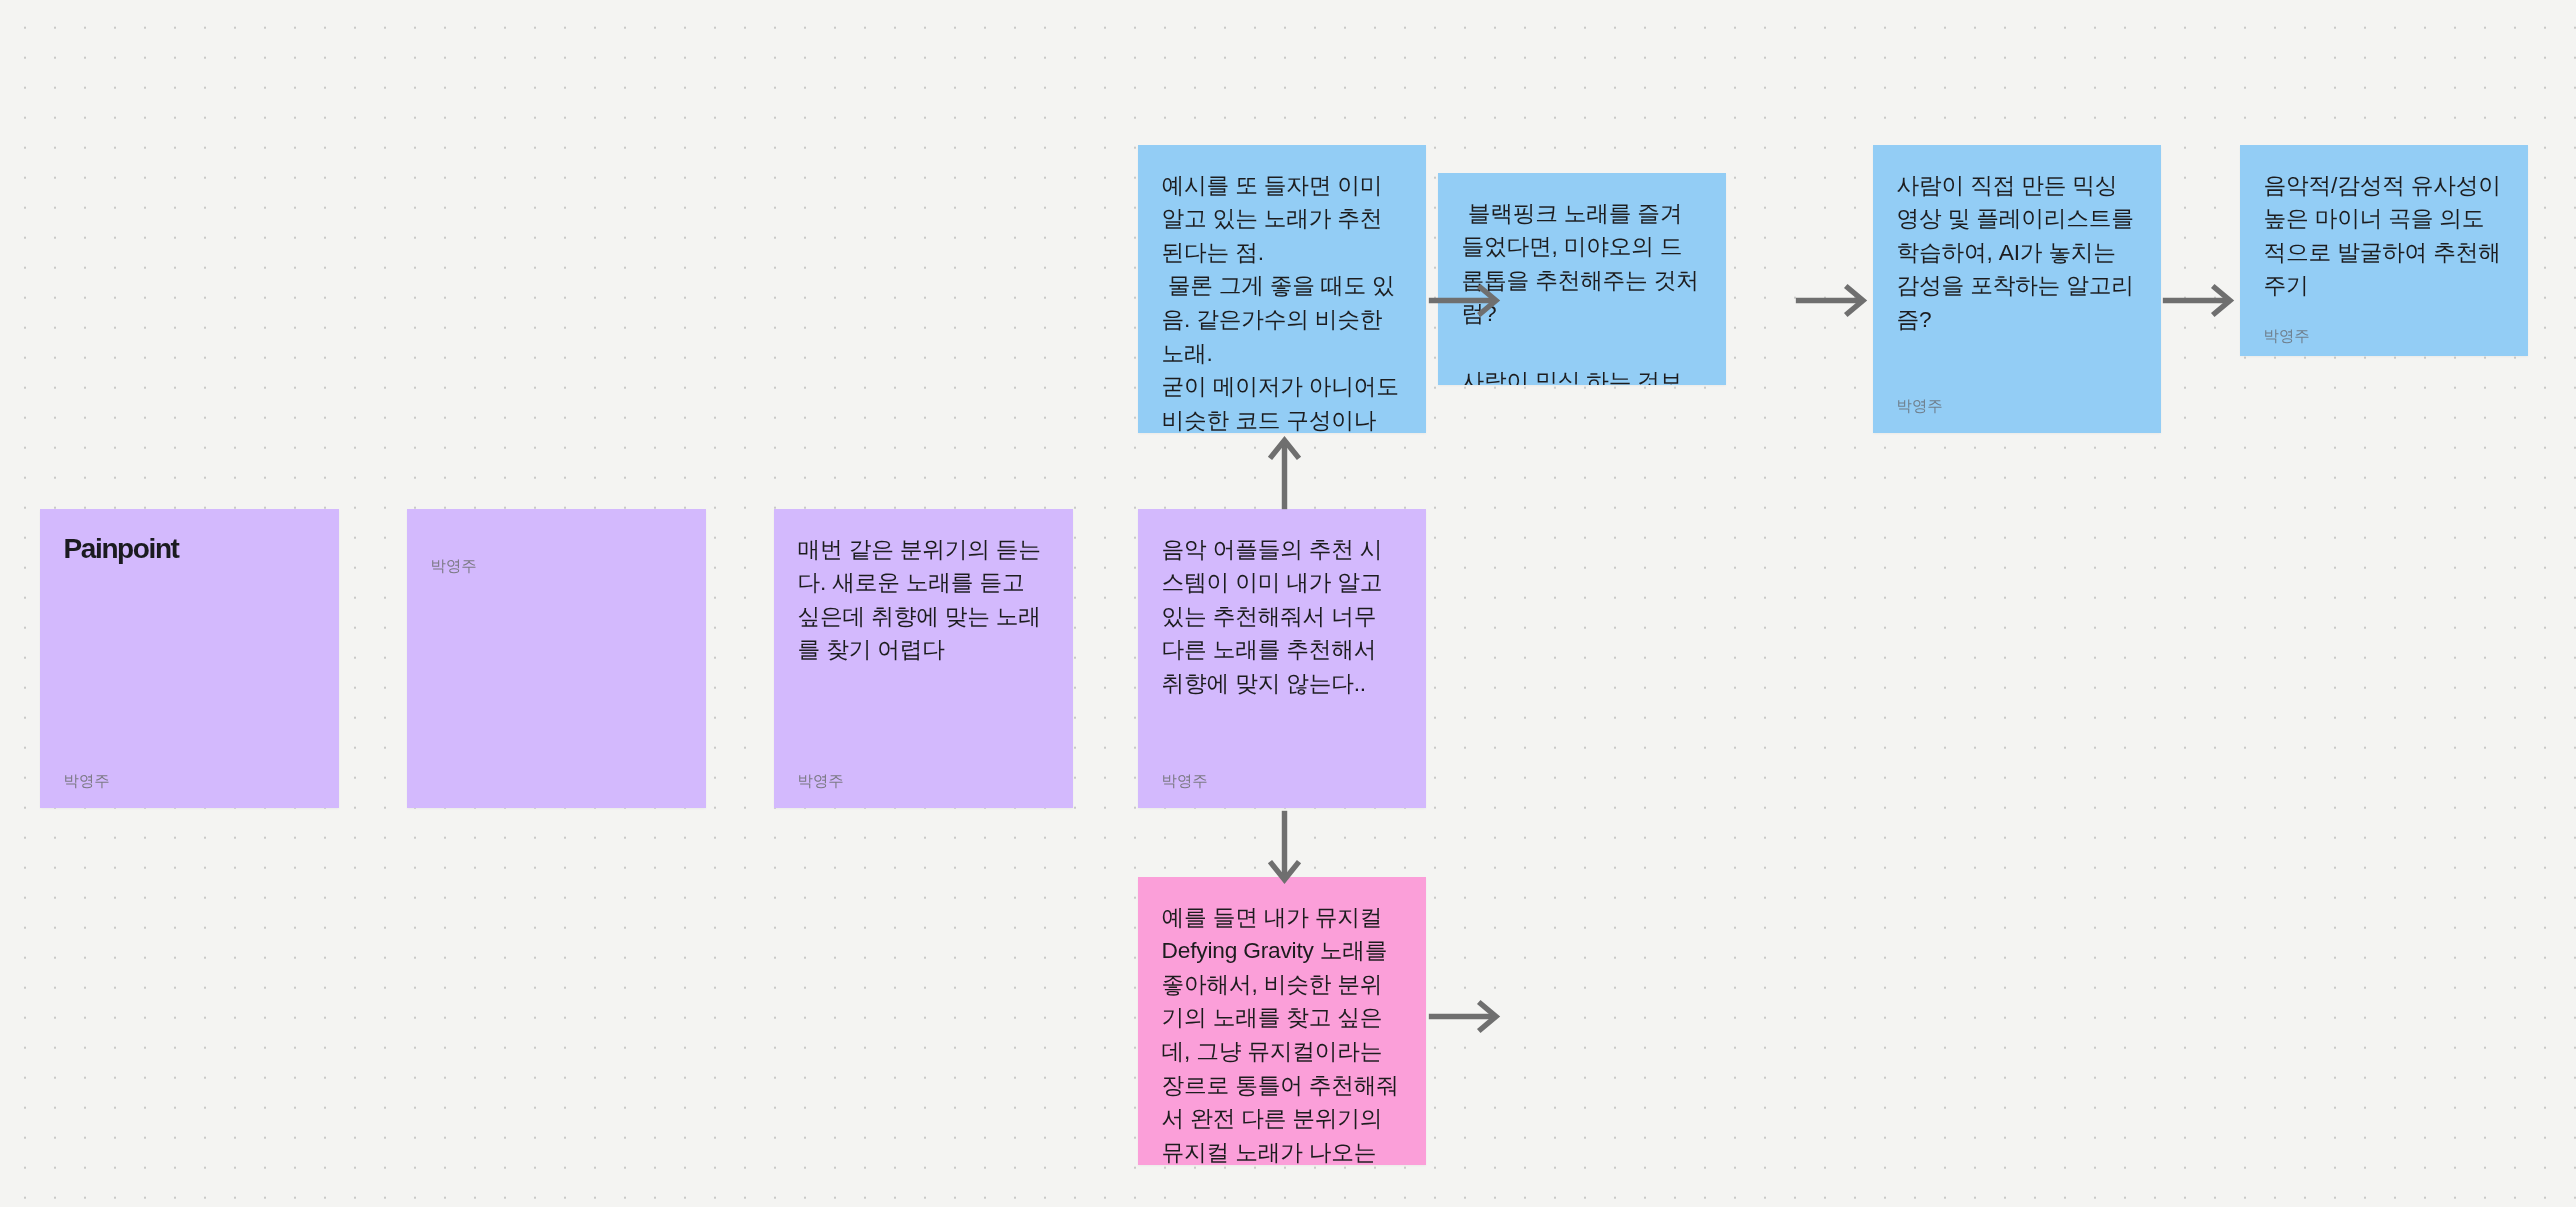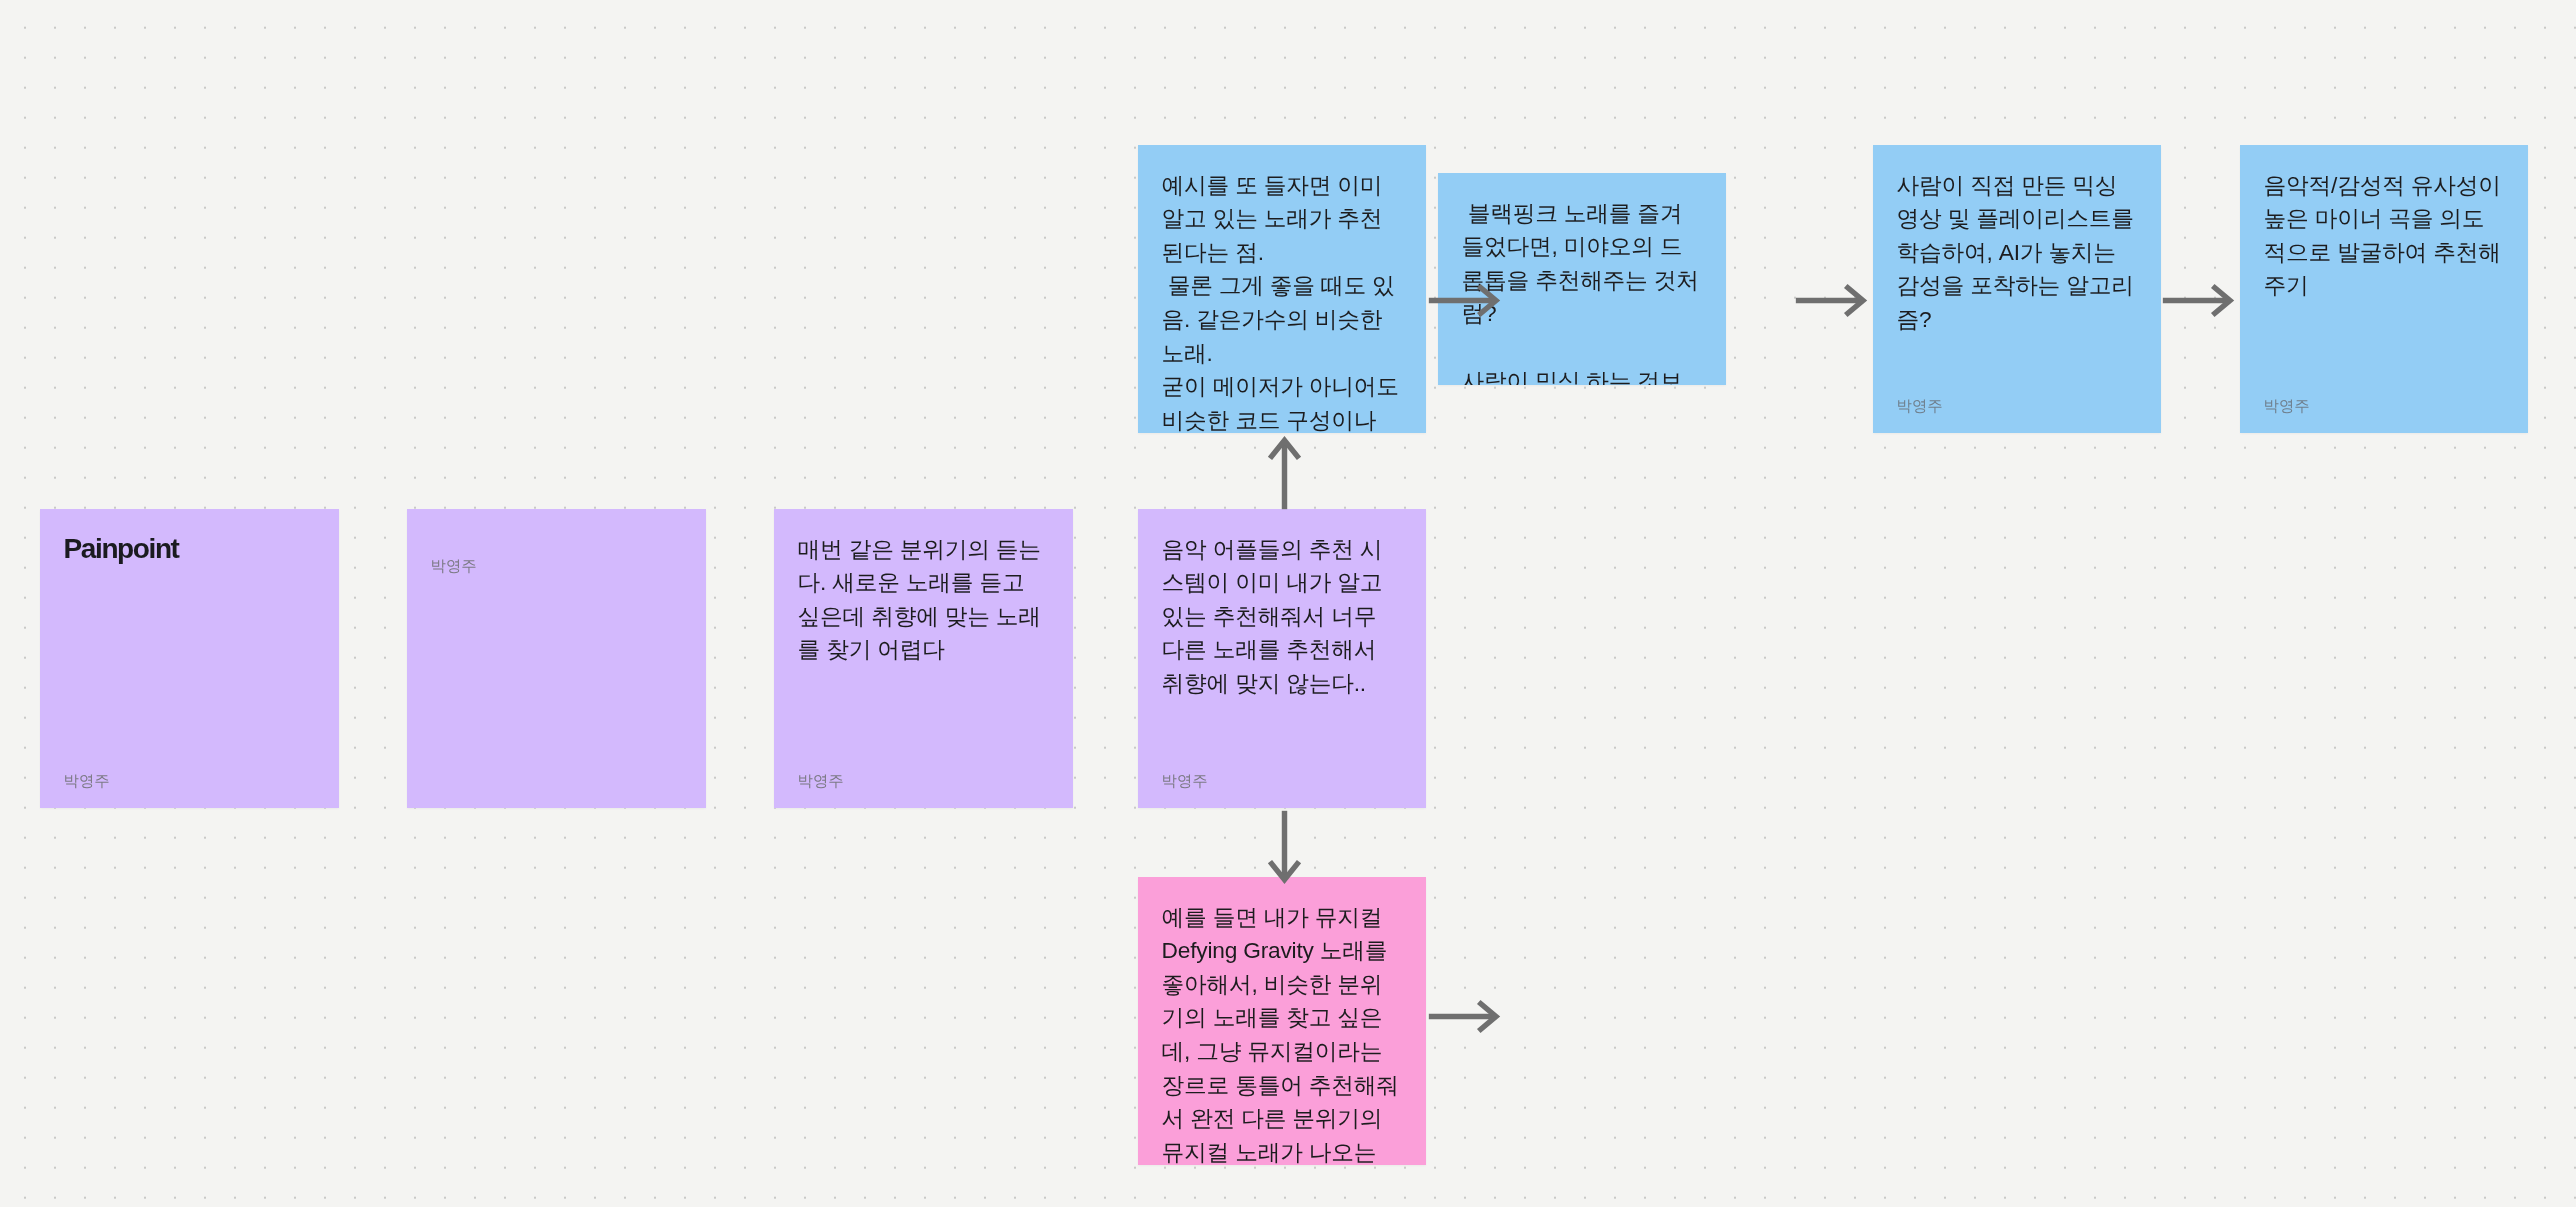--- a/index.html
+++ b/index.html
@@ -111,21 +111,21 @@
 
 사람이 믹싱 하는 것보다 아직까지 알고리즘의 섬세함이 부족한 듯 함</div>
 
   </div>
 
   <div class="note blue" style="left:1873px; top:145px; width:288px; height:288px;">
     <div class="note-body">사람이 직접 만든 믹싱 영상 및 플레이리스트를 학습하여, AI가 놓치는 감성을 포착하는 알고리즘?</div>
     <div class="note-author">박영주</div>
   </div>
 
-  <div class="note blue" style="left:2240px; top:145px; width:288px; height:288px;">
+  <div class="note blue" style="left:2240px; top:145px; width:288px; height:211px;">
     <div class="note-body">음악적/감성적 유사성이 높은 마이너 곡을 의도적으로 발굴하여 추천해주기</div>
     <div class="note-author">박영주</div>
   </div>
 
   <div class="note pink" style="left:1138px; top:877px; width:288px; height:288px;">
     <div class="note-body">예를 들면 내가 뮤지컬 Defying Gravity 노래를 좋아해서, 비슷한 분위기의 노래를 찾고 싶은데, 그냥 뮤지컬이라는 장르로 통틀어 추천해줘서 완전 다른 분위기의 뮤지컬 노래가 나오는 방식임</div>
 
   </div>
 
 

